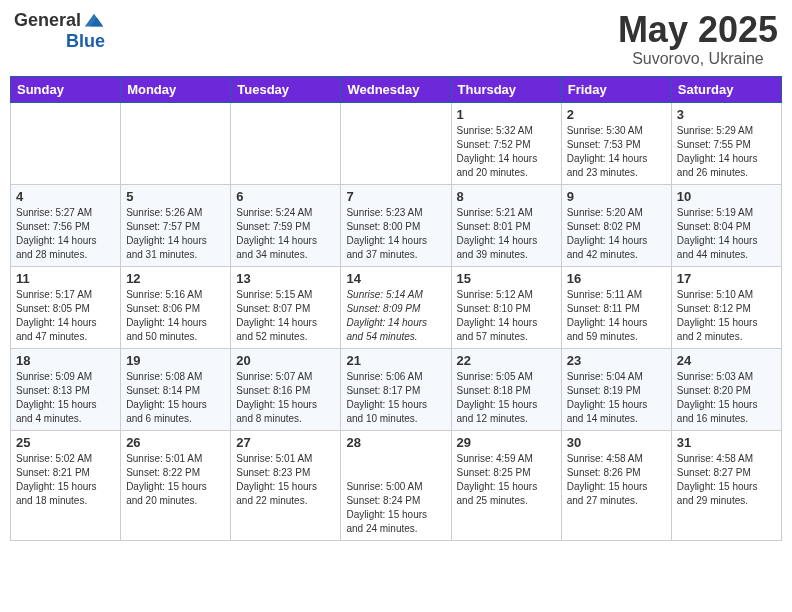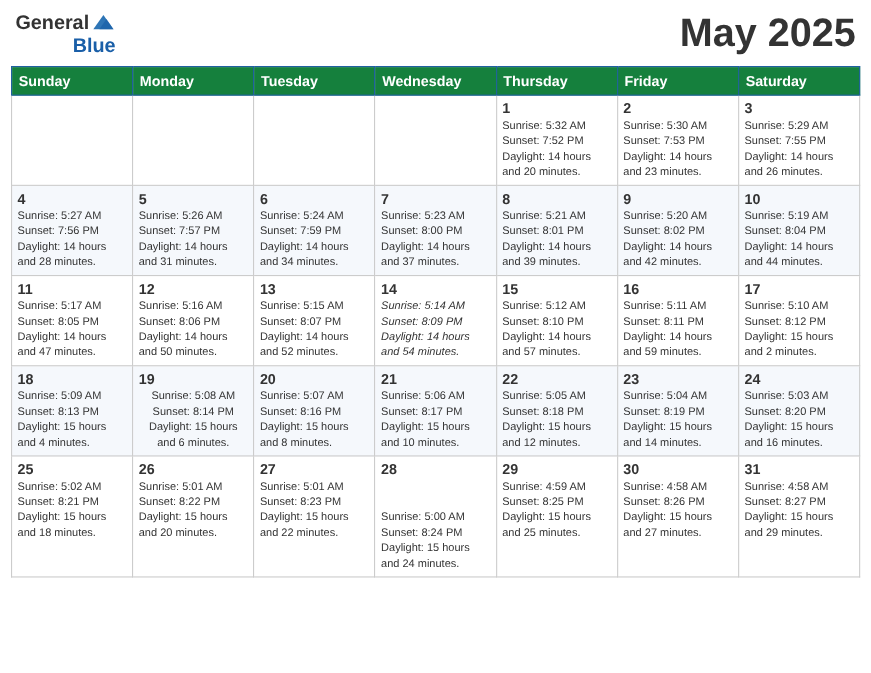--- a/index.html
+++ b/index.html
@@ -46,21 +46,21 @@
     .title-location {
       font-size: 16px;
       color: #555;
     }
     .calendar {
       width: 100%;
       border-collapse: collapse;
       border: 1px solid #ccc;
     }
     .calendar th {
-      background-color: #15803d;
+      background-color: #6d28d9;
       color: #fff;
       font-size: 13px;
       font-weight: bold;
       text-align: left;
       padding: 5px 6px;
       border: 1px solid #2060a0;
     }
     .calendar td {
       width: calc(100% / 7);
       vertical-align: top;
@@ -101,20 +101,21 @@
         <svg class="logo-icon" viewBox="0 0 24 24">
           <polygon points="2,18 12,4 22,18" fill="#2e75b6"></polygon>
           <polygon points="8,18 15,8 22,18" fill="#1a5fa8" opacity="0.7"></polygon>
         </svg>
       </div>
       <span class="logo-text logo-blue">Blue</span>
     </div>
   </div>
   <div class="title-block">
     <div class="title-month">May 2025</div>
+    <div class="title-location">Suvorovo, Ukraine</div>
   </div>
 </div>
 
 <table class="calendar">
   <thead>
     <tr>
       <th>Sunday</th>
       <th>Monday</th>
       <th>Tuesday</th>
       <th>Wednesday</th>
@@ -256,21 +257,21 @@
       <tr>
         <td>
           <div class="day-number">18</div>
           <div class="day-info" style="white-space: pre-line;">Sunrise: 5:09 AM
 Sunset: 8:13 PM
 Daylight: 15 hours
 and 4 minutes.</div>
         </td>
         <td>
           <div class="day-number">19</div>
-          <div class="day-info" style="white-space: pre-line; text-align: center;">Sunrise: 5:08 AM
+          <div class="day-info" style="white-space: pre-line;">Sunrise: 5:08 AM
 Sunset: 8:14 PM
 Daylight: 15 hours
 and 6 minutes.</div>
         </td>
         <td>
           <div class="day-number">20</div>
           <div class="day-info" style="white-space: pre-line;">Sunrise: 5:07 AM
 Sunset: 8:16 PM
 Daylight: 15 hours
 and 8 minutes.</div>

